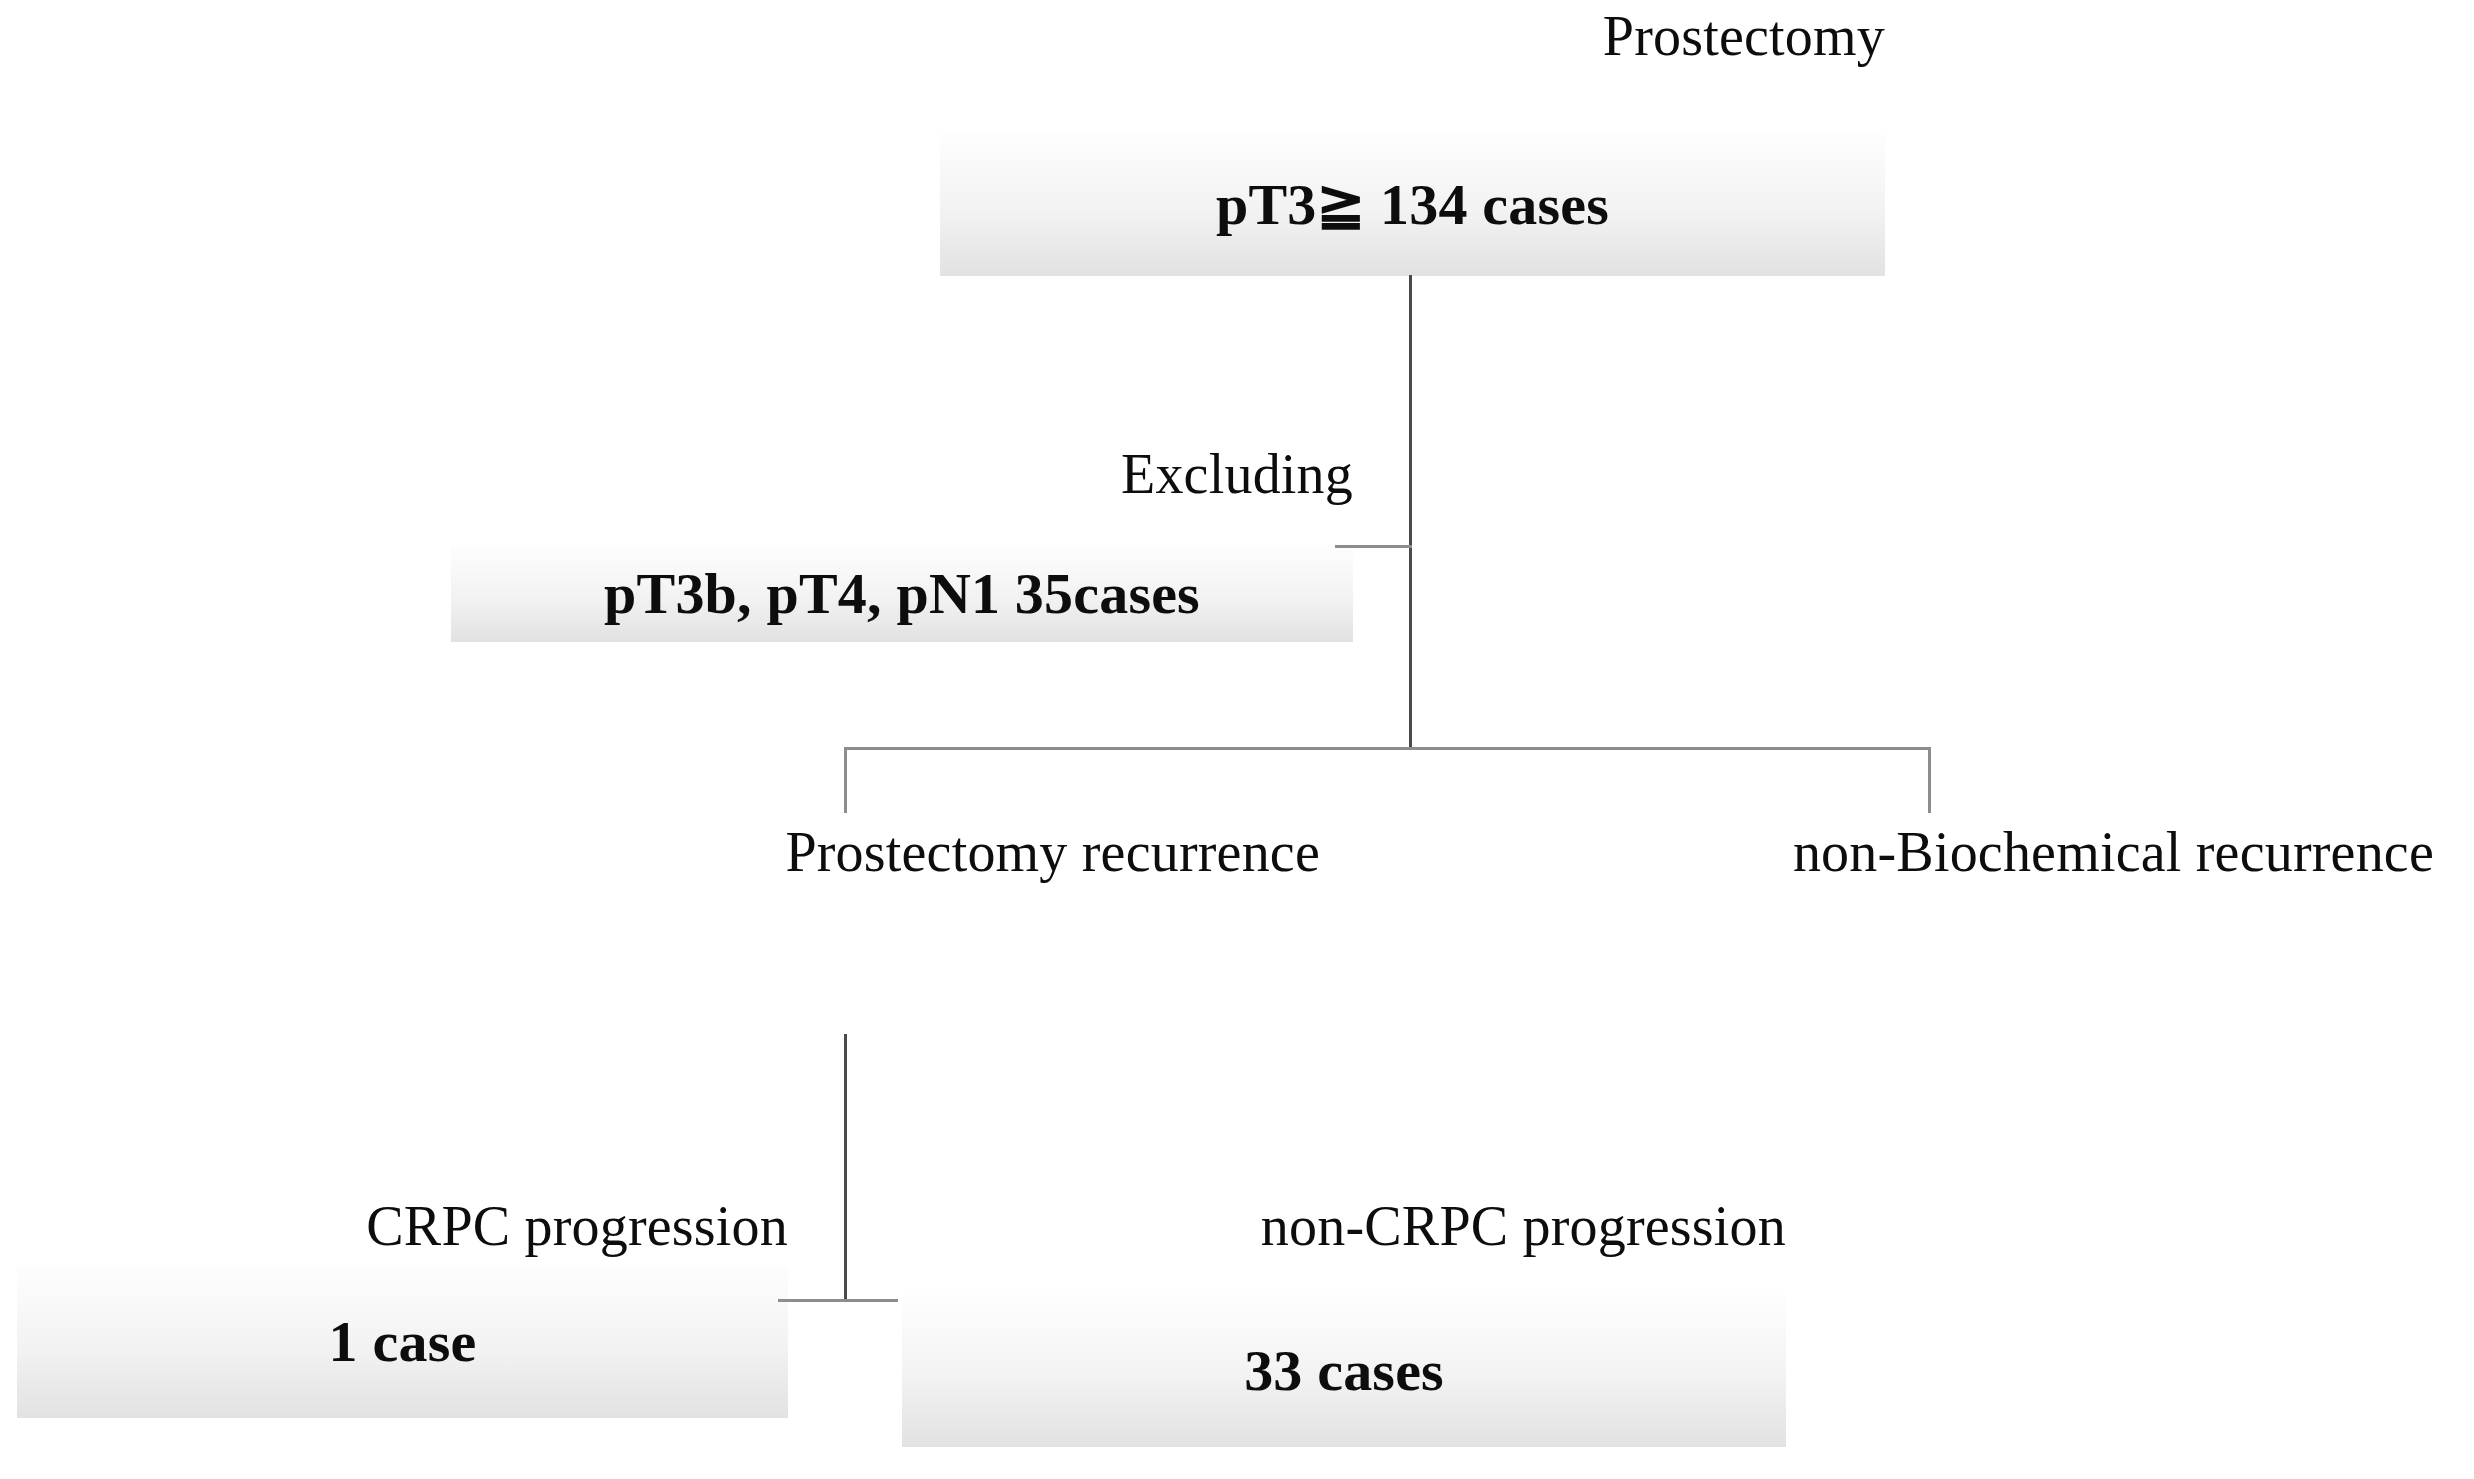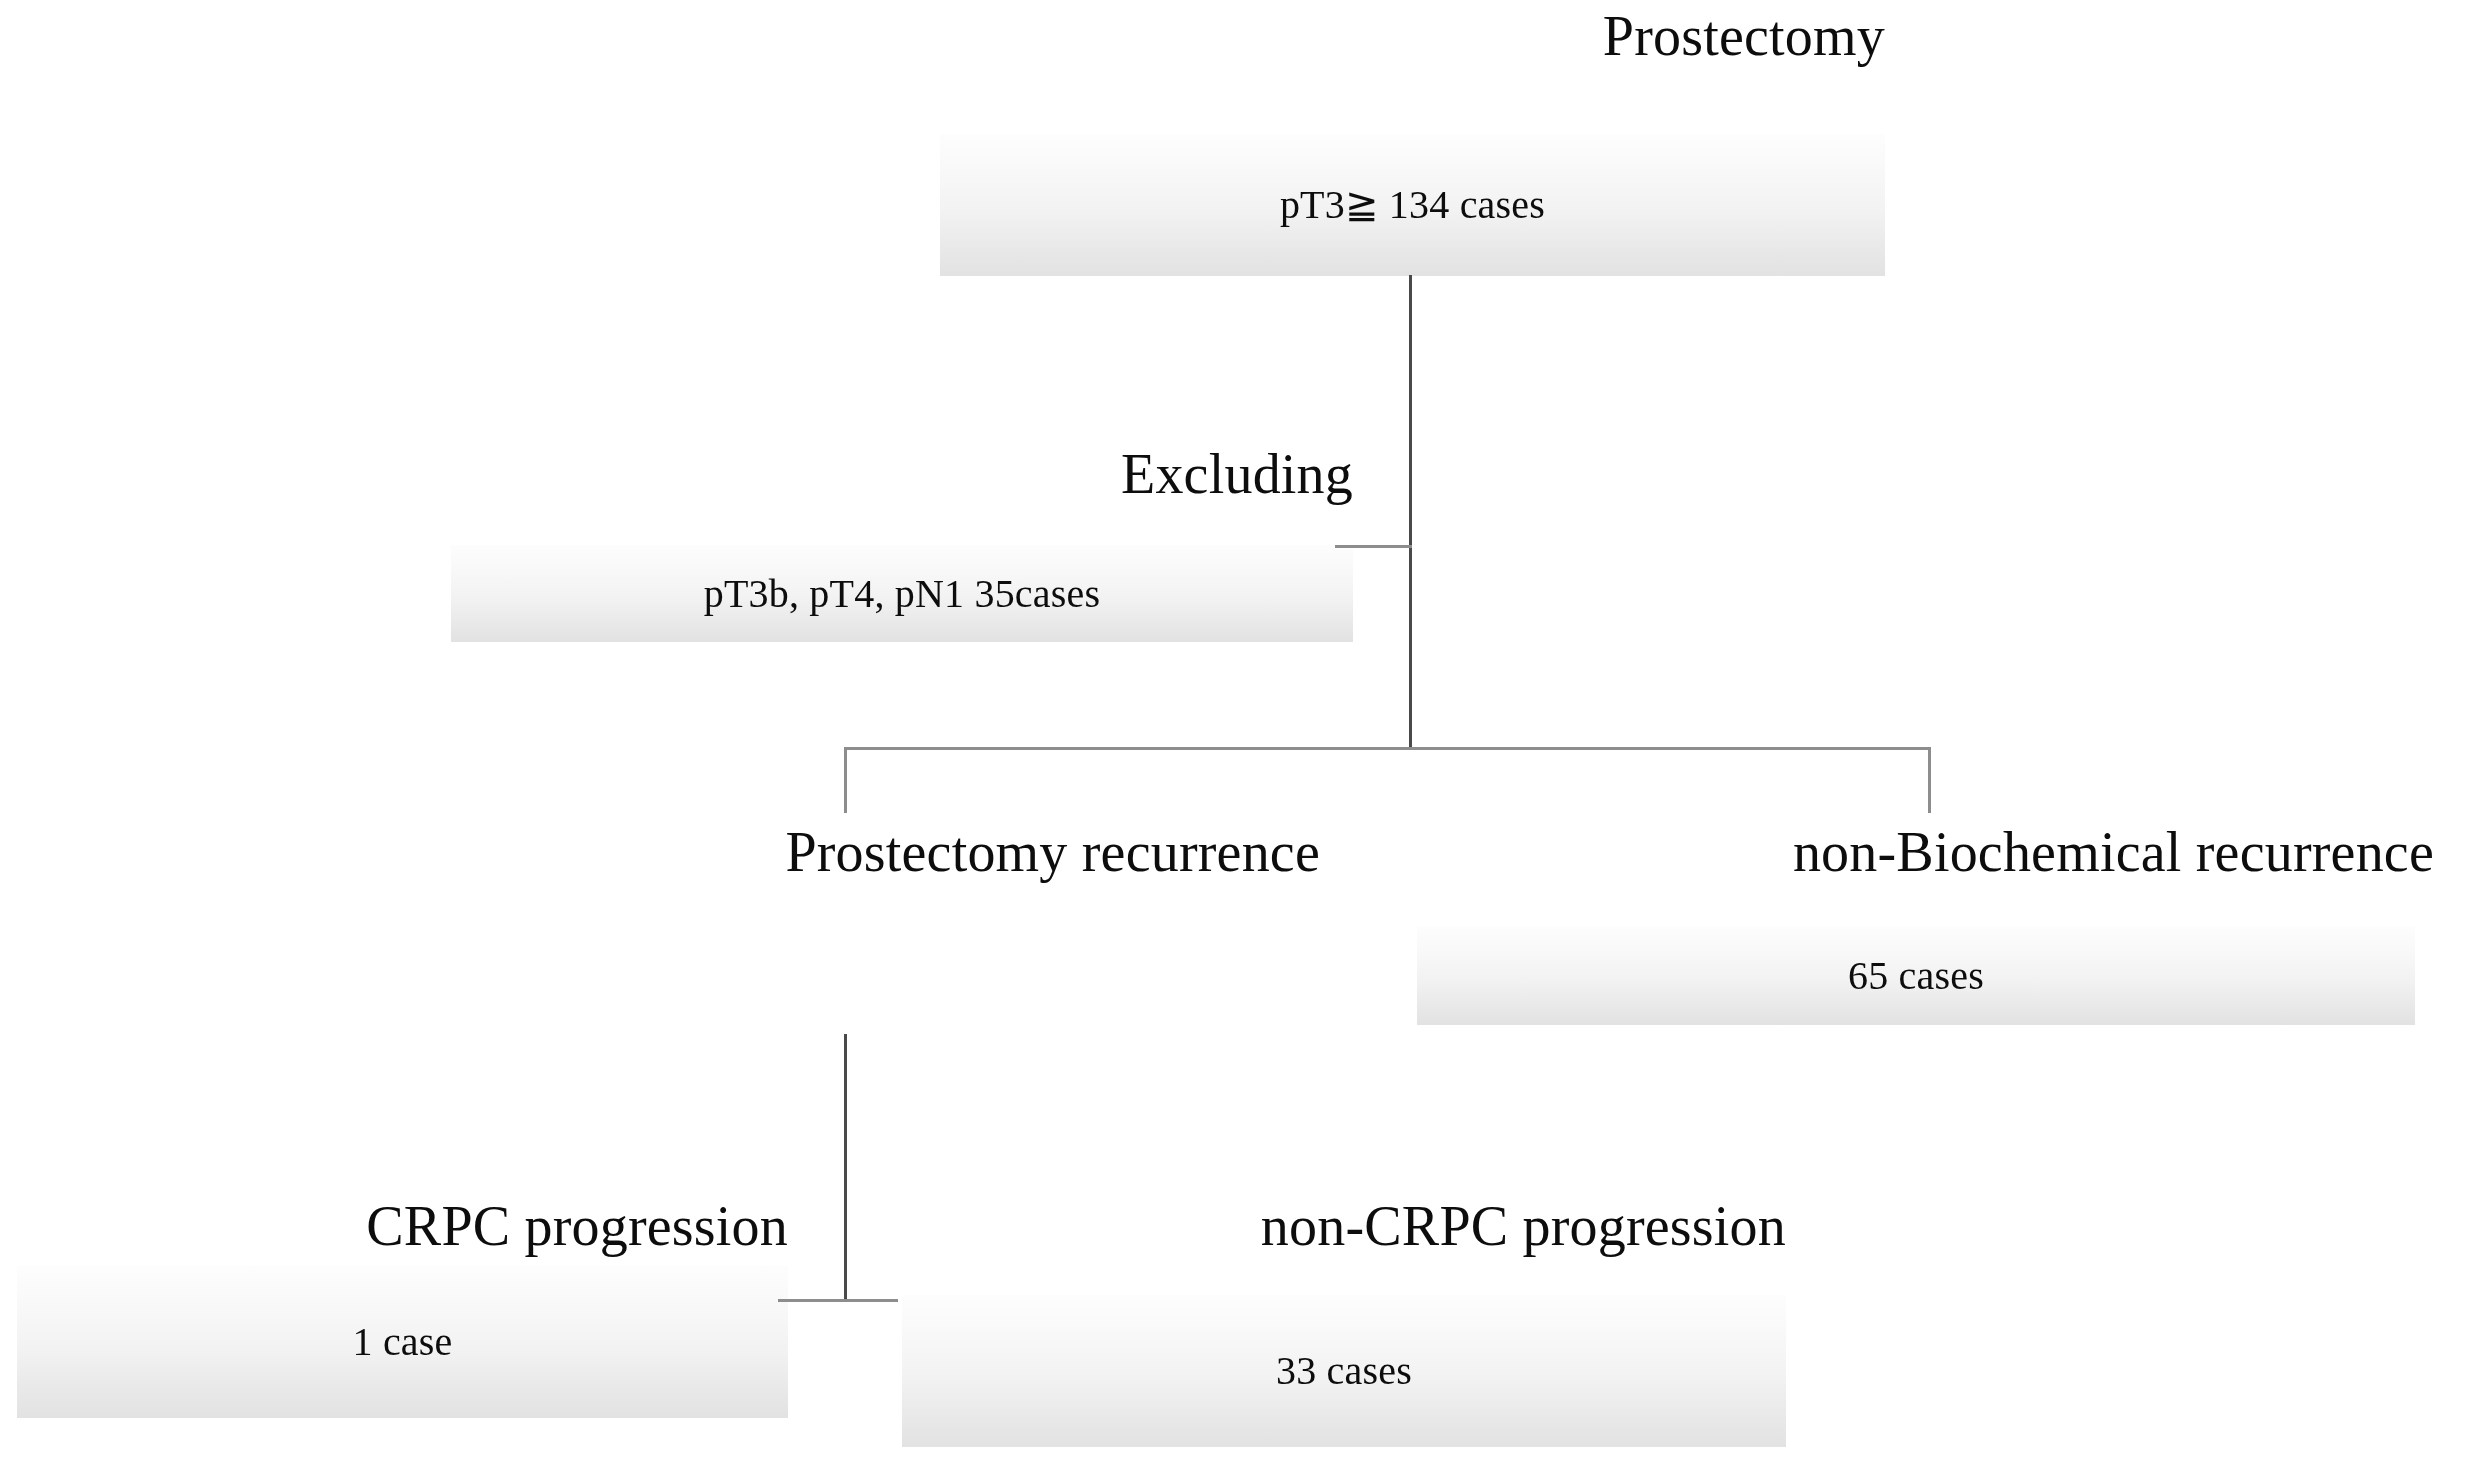--- a/index.html
+++ b/index.html
@@ -20,24 +20,25 @@
   
   .node-box {
     position: absolute;
     background: linear-gradient(to bottom, #fdfdfd 0%, #fafafa 18%, #f2f2f2 55%, #e7e7e7 85%, #e2e2e2 100%);
     display: flex;
     align-items: center;
     justify-content: center;
     box-sizing: border-box;
   }
   .node-value {
-    font-size: 40px;
+    font-size: 58px;
     line-height: 1;
     white-space: nowrap;
     letter-spacing: 0.2px;
+    font-weight: bold;
   }
   
   .node-caption {
     position: absolute;
     font-size: 56px;
     line-height: 1;
     white-space: nowrap;
     text-align: right;
     letter-spacing: 0.2px;
   }
@@ -102,23 +103,20 @@
   </div>
 
   <div class="node-caption" id="cap-excluding">Excluding</div>
   <div class="node-box" id="box-excluding">
     <span class="node-value">pT3b, pT4, pN1 35cases</span>
   </div>
 
   <div class="node-caption" id="cap-bcr">Prostectomy recurrence</div>
 
   <div class="node-caption" id="cap-nonbcr">non-Biochemical recurrence</div>
-  <div class="node-box" id="box-nonbcr">
-    <span class="node-value">65 cases</span>
-  </div>
 
   <div class="node-caption" id="cap-crpc">CRPC progression</div>
   <div class="node-box" id="box-crpc">
     <span class="node-value">1 case</span>
   </div>
 
   <div class="node-caption" id="cap-noncrpc">non-CRPC progression</div>
   <div class="node-box" id="box-noncrpc">
     <span class="node-value">33 cases</span>
   </div>

